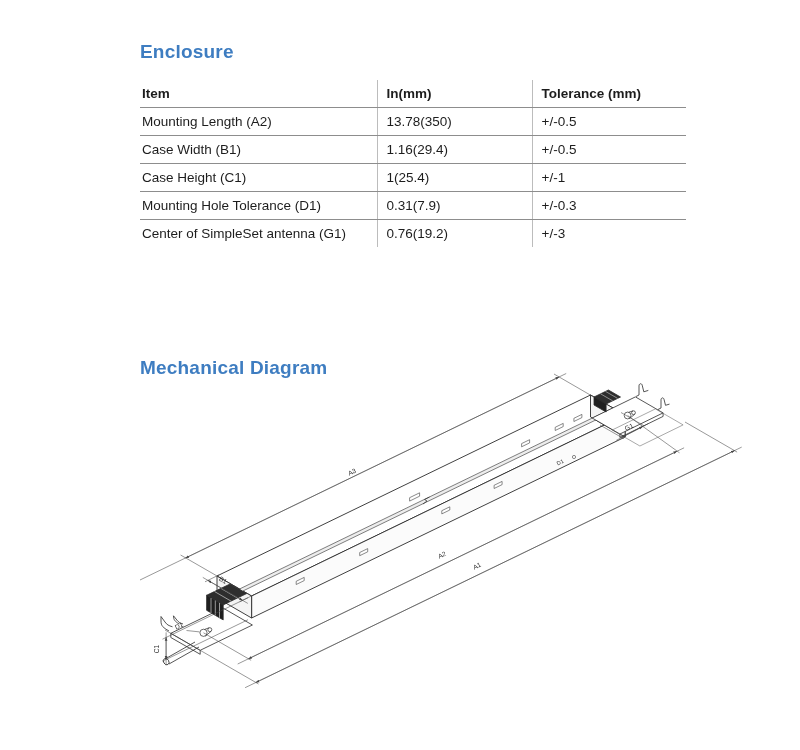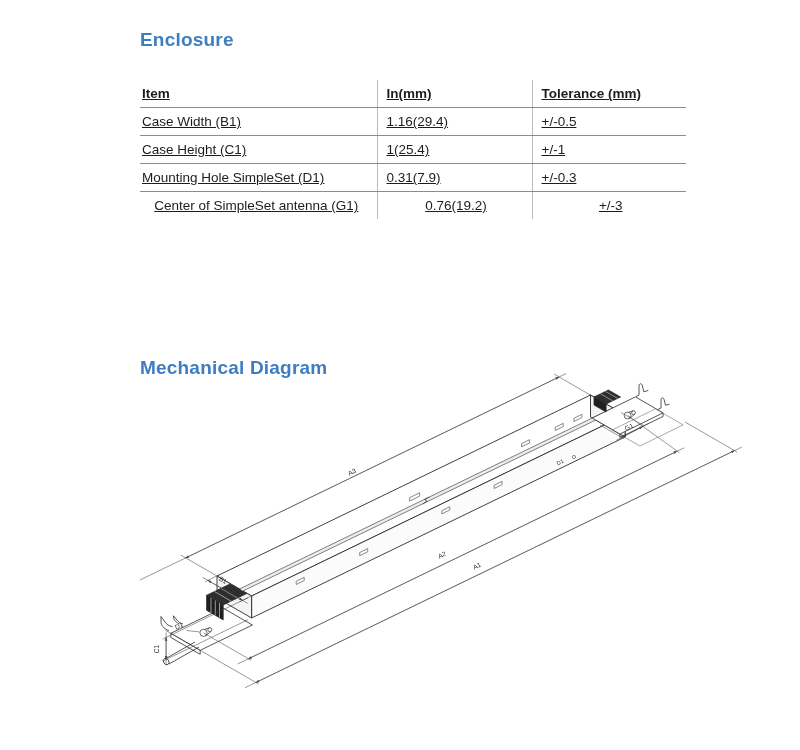--- a/index.html
+++ b/index.html
@@ -5,42 +5,42 @@
   * { margin: 0; padding: 0; box-sizing: border-box; }
   html, body { width: 800px; height: 750px; background: #ffffff;
     font-family: "Liberation Sans", sans-serif; color: #1d1d1d; }
   .page { position: relative; width: 800px; height: 750px; overflow: hidden; }
 
   .section-heading {
     position: absolute; left: 140px;
     font-size: 19px; font-weight: bold; color: #3e7dc1;
     letter-spacing: 0.2px;
   }
-  #enclosure-heading { top: 29px; text-align: center; }
+  #enclosure-heading { top: 41px; text-align: center; }
   #diagram-heading   { top: 337px; margin-top: 20px; }
 
   table.spec {
     position: absolute; left: 140px; top: 80px;
     width: 546px; border-collapse: collapse; table-layout: fixed;
   }
   table.spec col.c1 { width: 237px; }
   table.spec col.c2 { width: 155px; }
   table.spec col.c3 { width: 154px; }
   table.spec th, table.spec td {
     font-size: 13.5px; text-align: left; font-weight: normal;
     padding: 6px 6px 6px 2px; line-height: 15px;
     border-bottom: 1px solid #8d8d8d;
-    white-space: nowrap; overflow: hidden; text-decoration: underline;
+    white-space: nowrap; overflow: hidden;
   }
   table.spec th { font-weight: bold; }
   table.spec th:nth-child(2), table.spec td:nth-child(2),
   table.spec th:nth-child(3), table.spec td:nth-child(3) {
     border-left: 1px solid #bcbcbc; padding-left: 9px;
   }
-  table.spec tbody tr:last-child td { border-bottom: none; text-align: center; }
+  table.spec tbody tr:last-child td { border-bottom: none; }
 
   .diagram-wrap { position: absolute; left: 55px; top: 368px; width: 700px; height: 375px; }
   svg text.dim { font-family: "Liberation Sans", sans-serif; font-size: 6.5px; fill: #2f2f2f; }
   svg text.dim-sm { font-family: "Liberation Sans", sans-serif; font-size: 5.5px; fill: #2f2f2f; }
 </style>
 </head>
 <body>
 
 <div class="page">
 
@@ -54,31 +54,36 @@
       </colgroup>
     <thead>
       <tr>
           <th>Item</th>
           <th>In(mm)</th>
           <th>Tolerance (mm)</th>
         </tr>
     </thead>
     <tbody>
         <tr>
+          <td>Mounting Length (A2)</td>
+          <td>13.78(350)</td>
+          <td>+/-0.5</td>
+        </tr>
+        <tr>
           <td>Case Width (B1)</td>
           <td>1.16(29.4)</td>
           <td>+/-0.5</td>
         </tr>
         <tr>
           <td>Case Height (C1)</td>
           <td>1(25.4)</td>
           <td>+/-1</td>
         </tr>
         <tr>
-          <td>Mounting Hole SimpleSet (D1)</td>
+          <td>Mounting Hole Tolerance (D1)</td>
           <td>0.31(7.9)</td>
           <td>+/-0.3</td>
         </tr>
         <tr>
           <td>Center of SimpleSet antenna (G1)</td>
           <td>0.76(19.2)</td>
           <td>+/-3</td>
         </tr>
       </tbody>
   </table>

